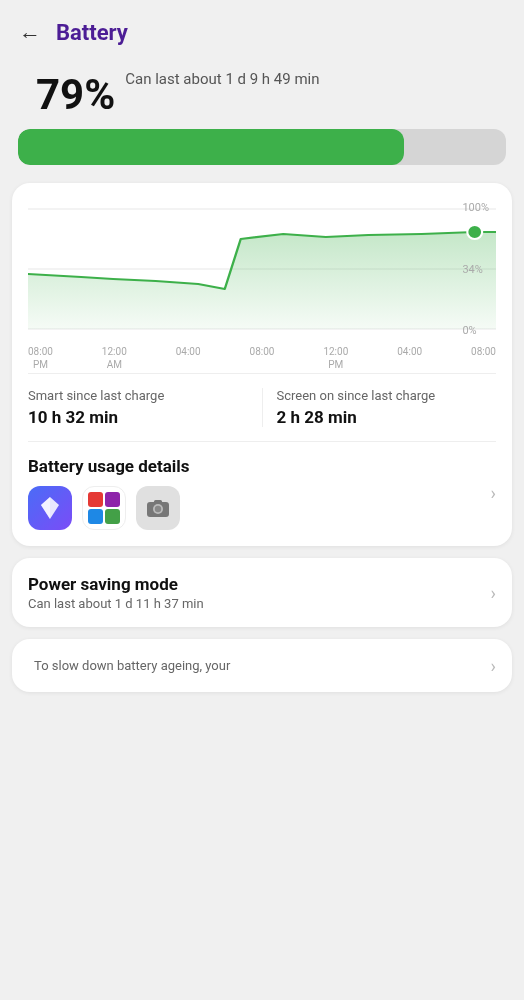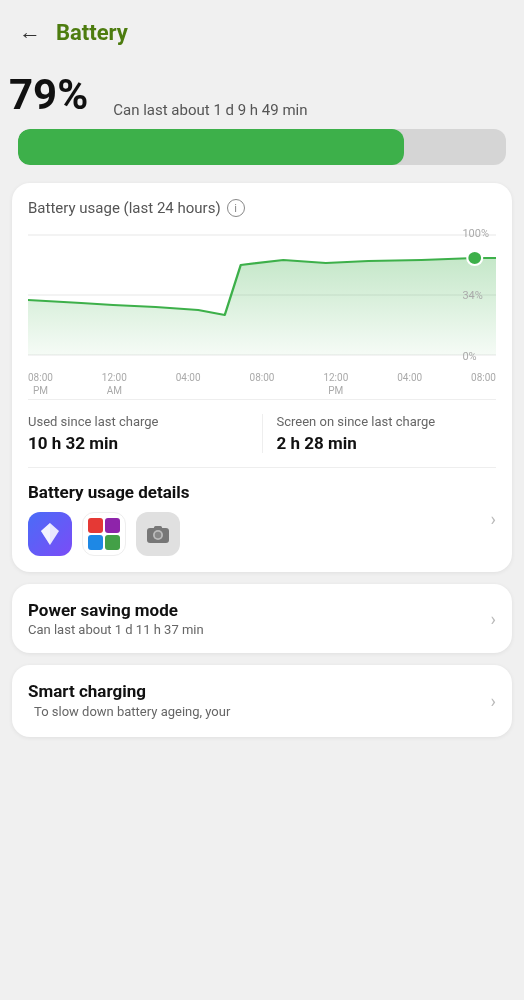--- a/index.html
+++ b/index.html
@@ -26,27 +26,27 @@
       cursor: pointer;
     }
     .back-arrow {
       font-size: 22px;
       color: #333;
     }
     .header-title {
       font-size: 22px;
       font-weight: 700;
       margin-left: 8px;
-      color: #4d7c0f;
+      color: #4c1d95;
     }
     .percent-row {
-      padding: 10px 20px 6px 9px;
-      display: flex;
-      align-items: flex-end;
-      gap: 25px;
+      padding: 10px 20px 6px 36px;
+      display: flex;
+      align-items: flex-start;
+      gap: 10px;
     }
     .percent-big {
       font-size: 42px;
       font-weight: 700;
       color: #111;
     }
     .percent-desc {
       font-size: 15px;
       color: #555;
     }
@@ -253,26 +253,20 @@
   <span class="percent-desc">Can last about 1 d 9 h 49 min</span>
 </div>
 
 <div class="battery-bar-container">
   <div class="battery-bar-track">
     <div class="battery-bar-fill" style="width: 79%"></div>
   </div>
 </div>
 
 <div class="card">
-  <div class="section-title">
-    <span>Battery usage (last 24 hours)</span>
-    <div class="info-circle">
-      <span>i</span>
-    </div>
-  </div>
 
   <div class="chart-area">
 
     <div class="chart-labels-y">
       <span>100%</span>
       <span>34%</span>
       <span>0%</span>
     </div>
 
     <svg class="chart-svg" viewBox="0 0 440 140" preserveAspectRatio="none">
@@ -324,21 +318,21 @@
           <div>08:00</div>
           <div>&nbsp;</div>
         </div>
     </div>
   </div>
 
   <div class="divider"></div>
 
   <div class="stats-row">
     <div class="stat-item">
-      <div class="stat-label">Used since last charge</div>
+      <div class="stat-label">Smart since last charge</div>
       <div class="stat-value">10 h 32 min</div>
     </div>
     <div class="stat-divider"></div>
     <div class="stat-item">
       <div class="stat-label">Screen on since last charge</div>
       <div class="stat-value">2 h 28 min</div>
     </div>
   </div>
 
   <div class="divider"></div>
@@ -385,18 +379,17 @@
       <div class="power-title">Power saving mode</div>
       <div class="power-desc">Can last about 1 d 11 h 37 min</div>
     </div>
     <div class="chevron-right">›</div>
   </div>
 </div>
 
 <div class="card">
   <div class="card-row-header">
     <div style="flex:1">
-      <div class="smart-title">Smart charging</div>
       <div class="smart-desc">To slow down battery ageing, your</div>
     </div>
     <div class="chevron-right">›</div>
   </div>
 </div>
 
 </body></html>

